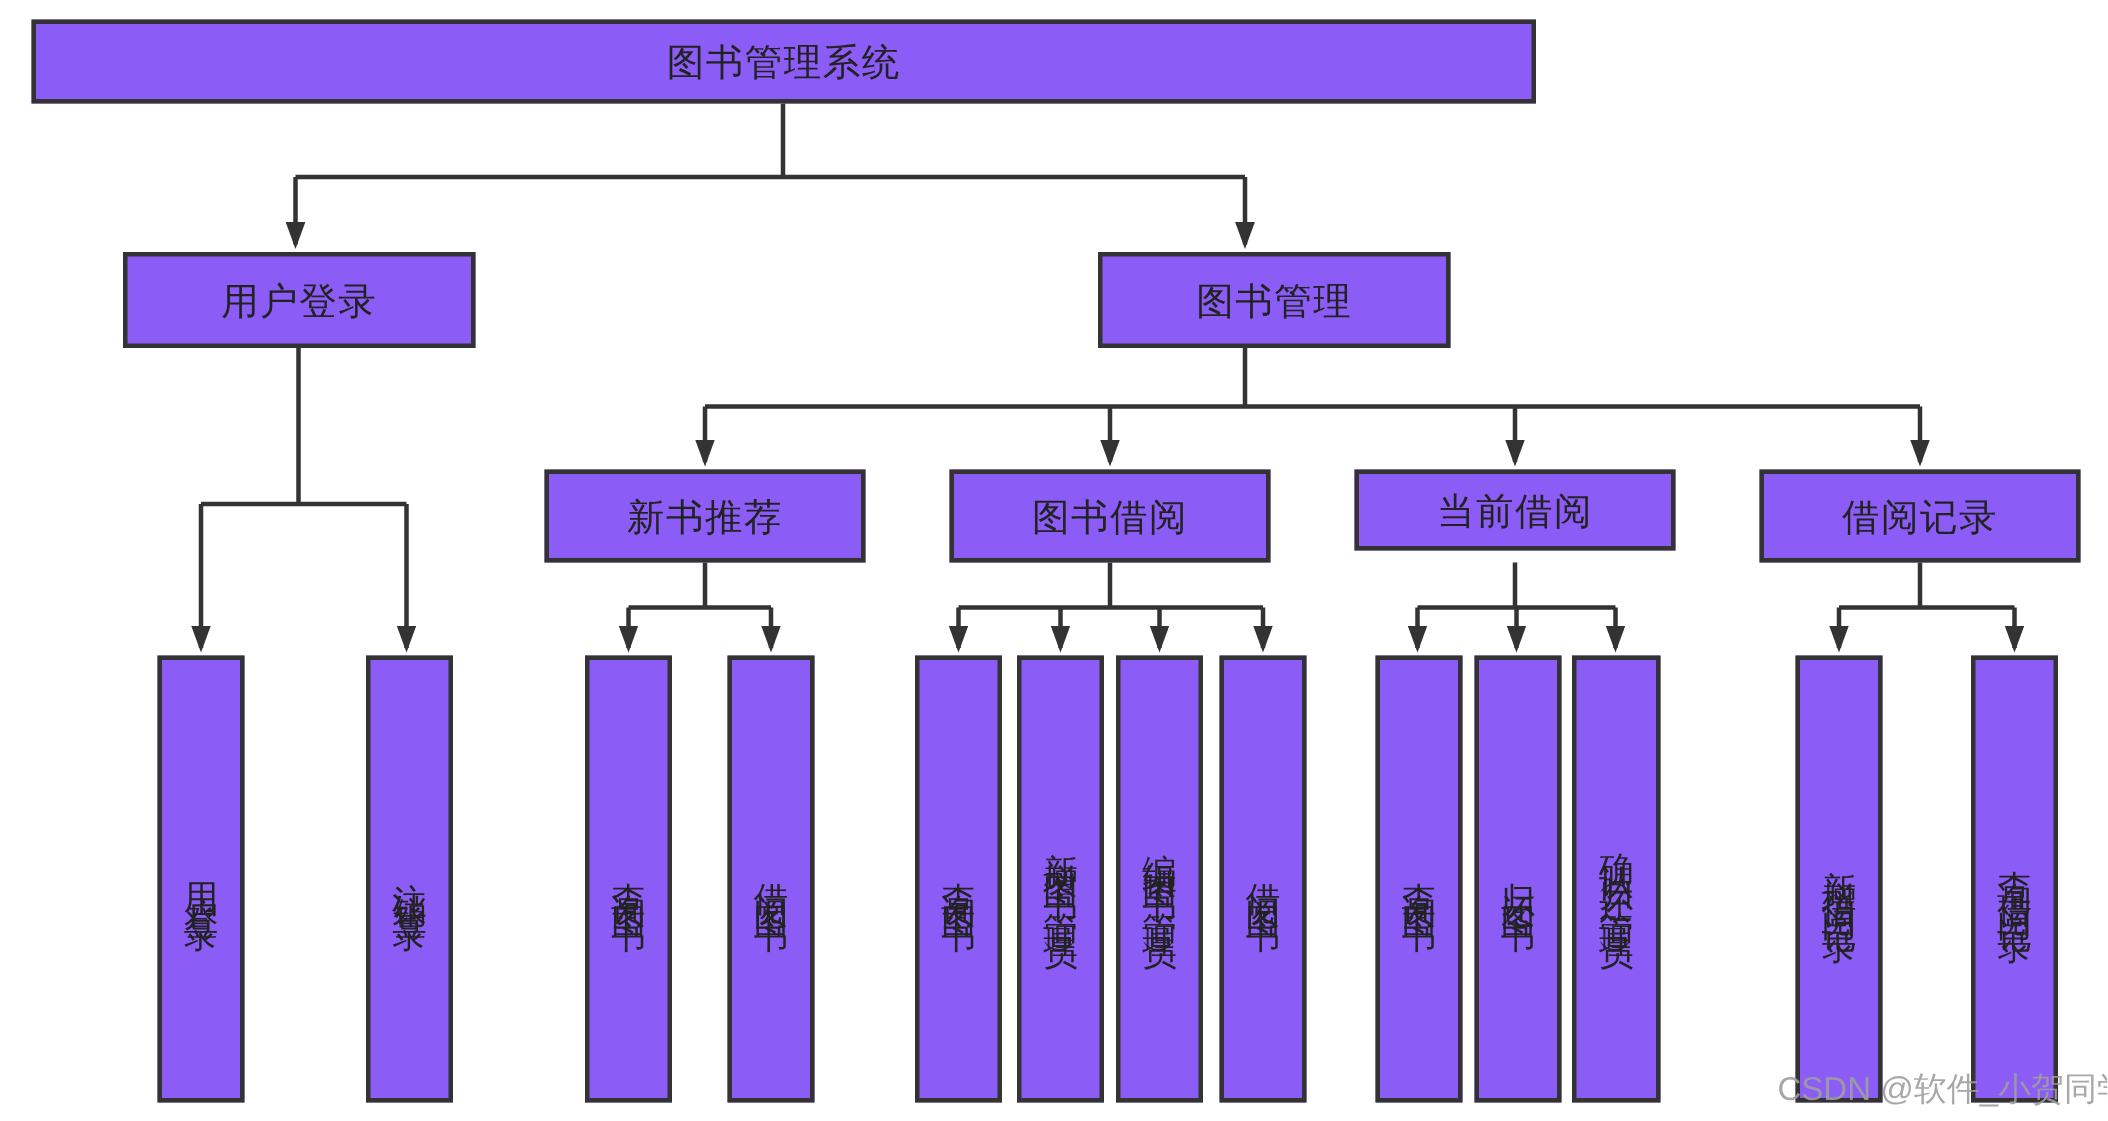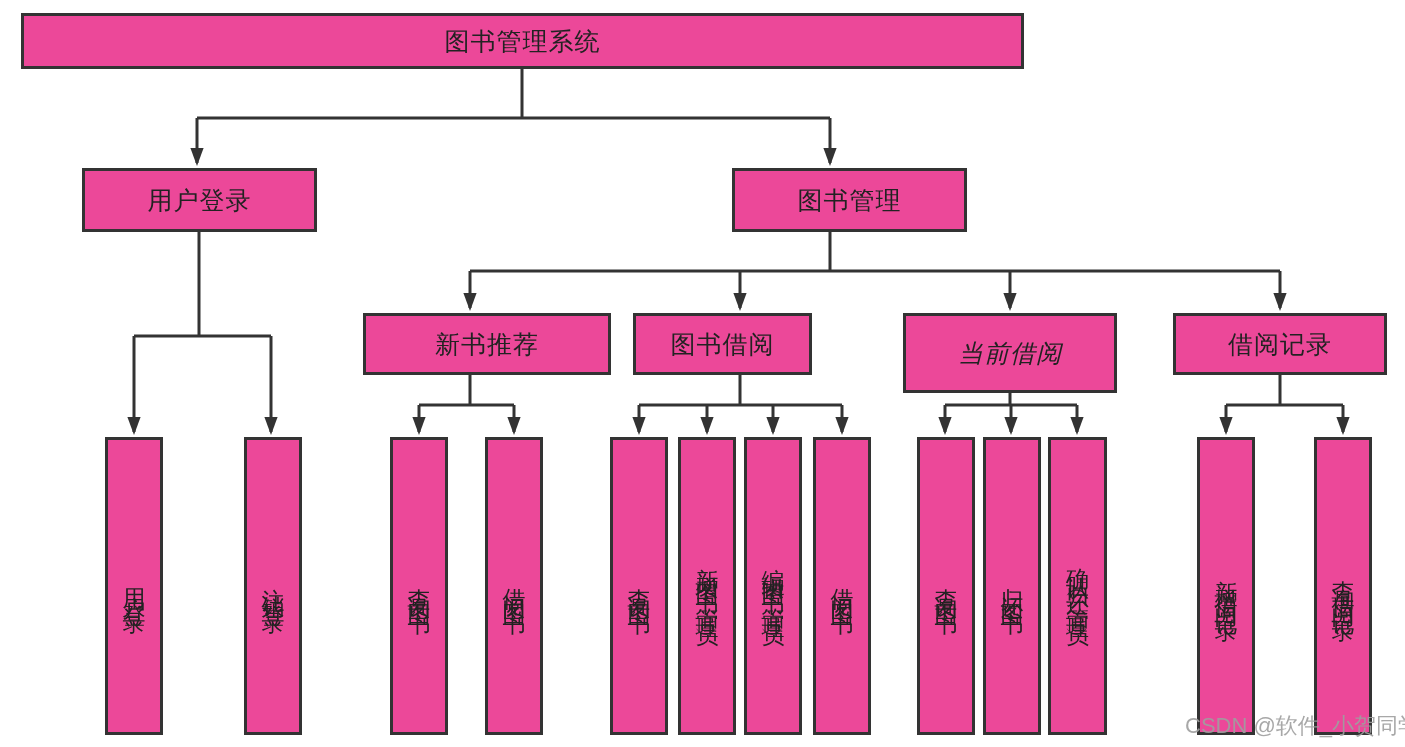--- a/index.html
+++ b/index.html
@@ -20,21 +20,21 @@
     left: 0;
     top: 0;
     width: 1405px;
     height: 747px;
     z-index: 1;
   }
   .node {
     position: absolute;
     box-sizing: border-box;
     border: 3px solid #333333;
-    background: #ec4899;
+    background: #8b5cf6;
     display: flex;
     align-items: center;
     justify-content: center;
     z-index: 2;
     color: #222222;
   }
   .hbox {
     font-size: 25px;
     letter-spacing: 1px;
     white-space: nowrap;
@@ -108,27 +108,27 @@
     <span>图书管理系统</span>
   </div>
 
   <div class="node hbox" style="left:82px; top:168px; width:235px; height:64px;">
     <span>用户登录</span>
   </div>
   <div class="node hbox" style="left:712px; top:168px; width:235px; height:64px;margin-left:20px;">
     <span>图书管理</span>
   </div>
 
-  <div class="node hbox" style="left:363px; top:313px; width:248px; height:62px;">
+  <div class="node hbox" style="left:363px; top:313px; width:214px; height:62px;">
     <span>新书推荐</span>
   </div>
-  <div class="node hbox" style="left:633px; top:313px; width:179px; height:62px;">
+  <div class="node hbox" style="left:633px; top:313px; width:214px; height:62px;">
     <span>图书借阅</span>
   </div>
-  <div class="node hbox" style="left:903px; top:313px; width:214px; height:80px;font-style:italic;">
+  <div class="node hbox" style="left:903px; top:313px; width:214px; height:54px;">
     <span>当前借阅</span>
   </div>
   <div class="node hbox" style="left:1173px; top:313px; width:214px; height:62px;">
     <span>借阅记录</span>
   </div>
 
   <div class="node vbox" style="left:105px; top:437px; width:58px; height:298px;">
     <span class="vtext">用户登录</span>
   </div>
   <div class="node vbox" style="left:244px; top:437px; width:58px; height:298px;">

